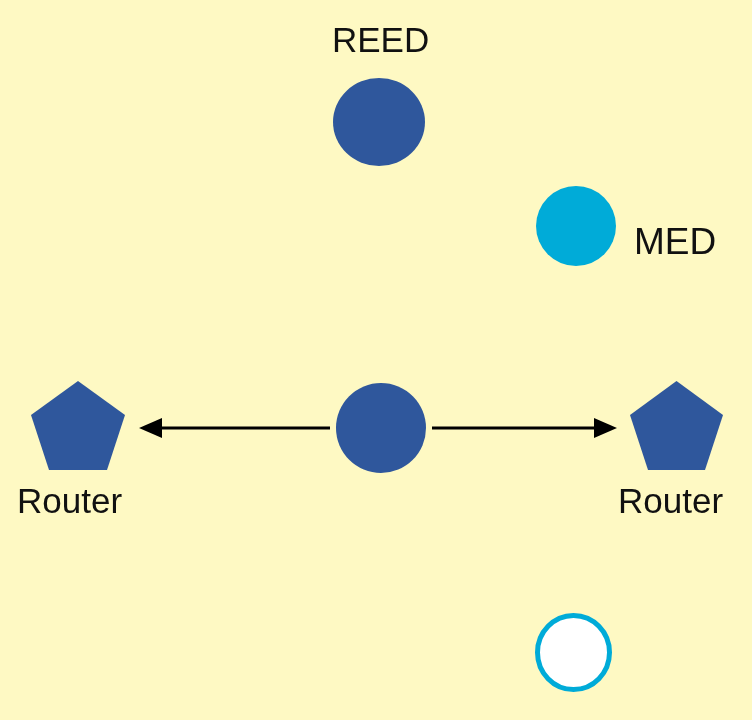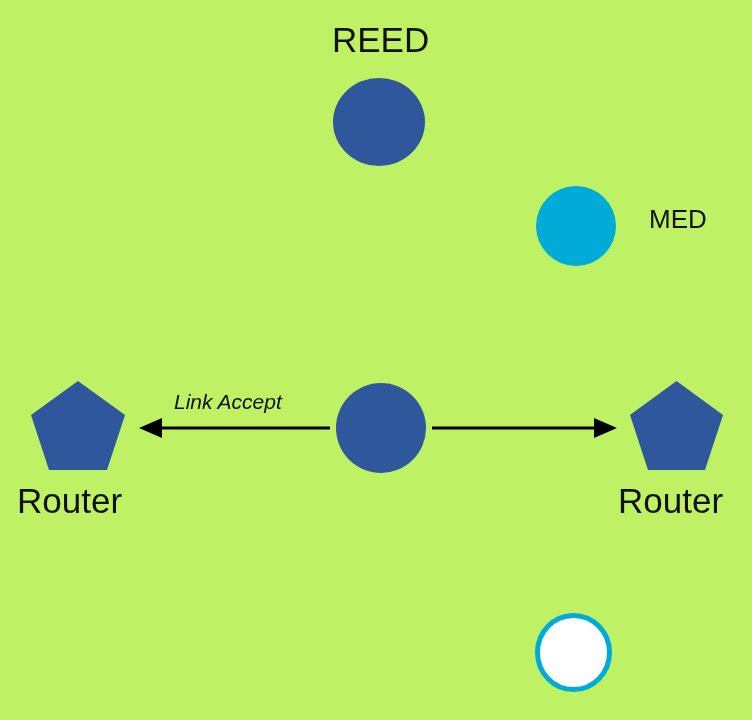--- a/index.html
+++ b/index.html
@@ -7,21 +7,21 @@
     padding: 0;
     background: #ffffff;
   }
   body {
     font-family: "Liberation Sans", sans-serif;
   }
   #canvas {
     position: relative;
     width: 752px;
     height: 720px;
-    background: #bef264;
+    background: #fef9c3;
     overflow: hidden;
   }
   .node-shape {
     position: absolute;
   }
   .node-label {
     position: absolute;
     color: #111111;
     font-family: "Liberation Sans", sans-serif;
     font-weight: 400;
@@ -49,21 +49,21 @@
   
   #reed-circle  { left: 333px; top: 78px;  width: 92px; height: 88px; }
   #med-circle   { left: 536px; top: 186px; width: 80px; height: 80px; }
   #sed-circle   { left: 535px; top: 613px; width: 77px; height: 79px; }
   #center-circle{ left: 336px; top: 383px; width: 90px; height: 90px; }
   #router-left-shape  { left: 31px;  top: 381px; width: 94px; height: 89px; }
   #router-right-shape { left: 630px; top: 381px; width: 93px; height: 89px; }
 
   
   #reed-label   { left: 332px; top: 22px;  font-size: 35px; }
-  #med-label    { left: 634px; top: 206px; font-size: 26px; margin-left: 15px; }
+  #med-label    { left: 634px; top: 223px; font-size: 37px; }
   #sed-label    { left: 631px; top: 636px; font-size: 35px; }
   #router-left-label  { left: 17px;  top: 483px; font-size: 35px; }
   #router-right-label { left: 618px; top: 483px; font-size: 35px; }
   #link-accept-label  { left: 174px; top: 391px; font-size: 21px; }
 </style>
 </head>
 <body>
 
 <div id="canvas">
 
@@ -101,15 +101,14 @@
 
   <svg class="node-shape" id="router-right-shape" viewBox="0 0 93 89" xmlns="http://www.w3.org/2000/svg">
     <polygon points="46.5,0 93,34 75,89 18,89 0,34" fill="#2F579C"></polygon>
   </svg>
   <div class="node-label" id="router-right-label">Router</div>
 
   <svg class="node-shape" id="sed-circle" viewBox="0 0 77 79" xmlns="http://www.w3.org/2000/svg">
     <ellipse cx="38.5" cy="39.5" rx="36" ry="37" fill="#ffffff" stroke="#00ABD8" stroke-width="5"></ellipse>
   </svg>
 
-  <div class="edge-label" id="link-accept-label">Link Accept</div>
 
 </div>
 
 </body></html>

